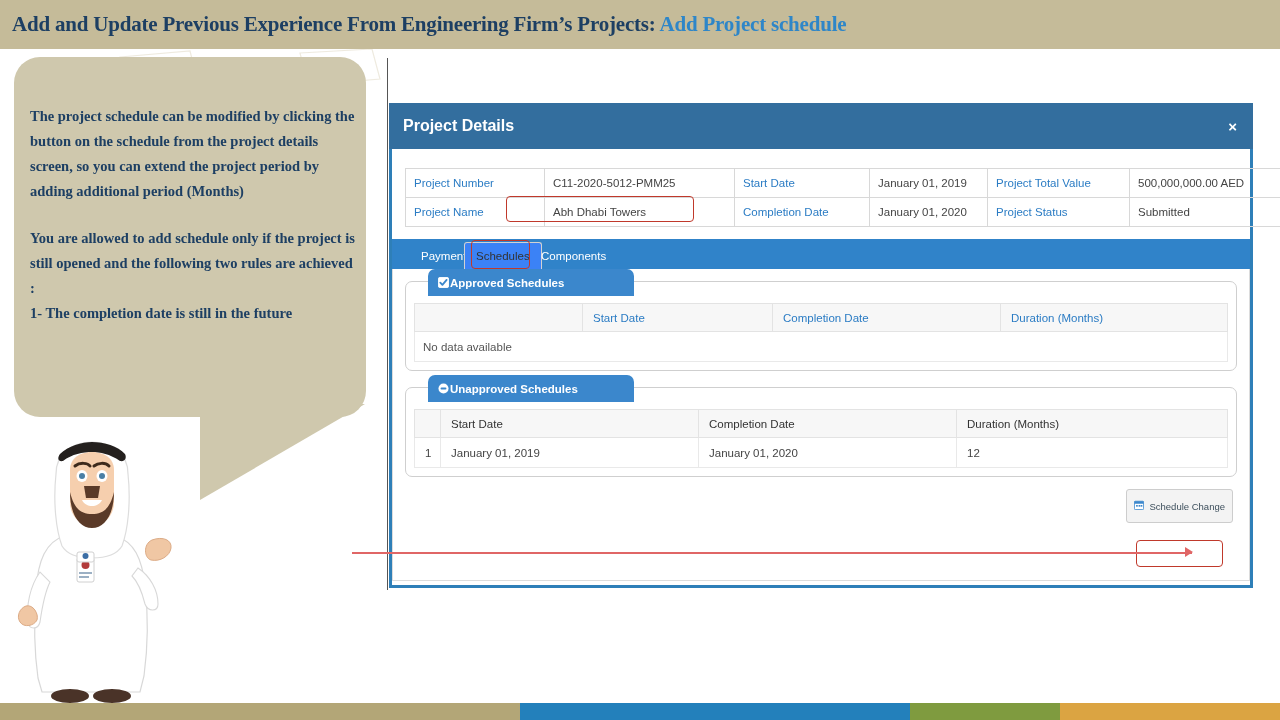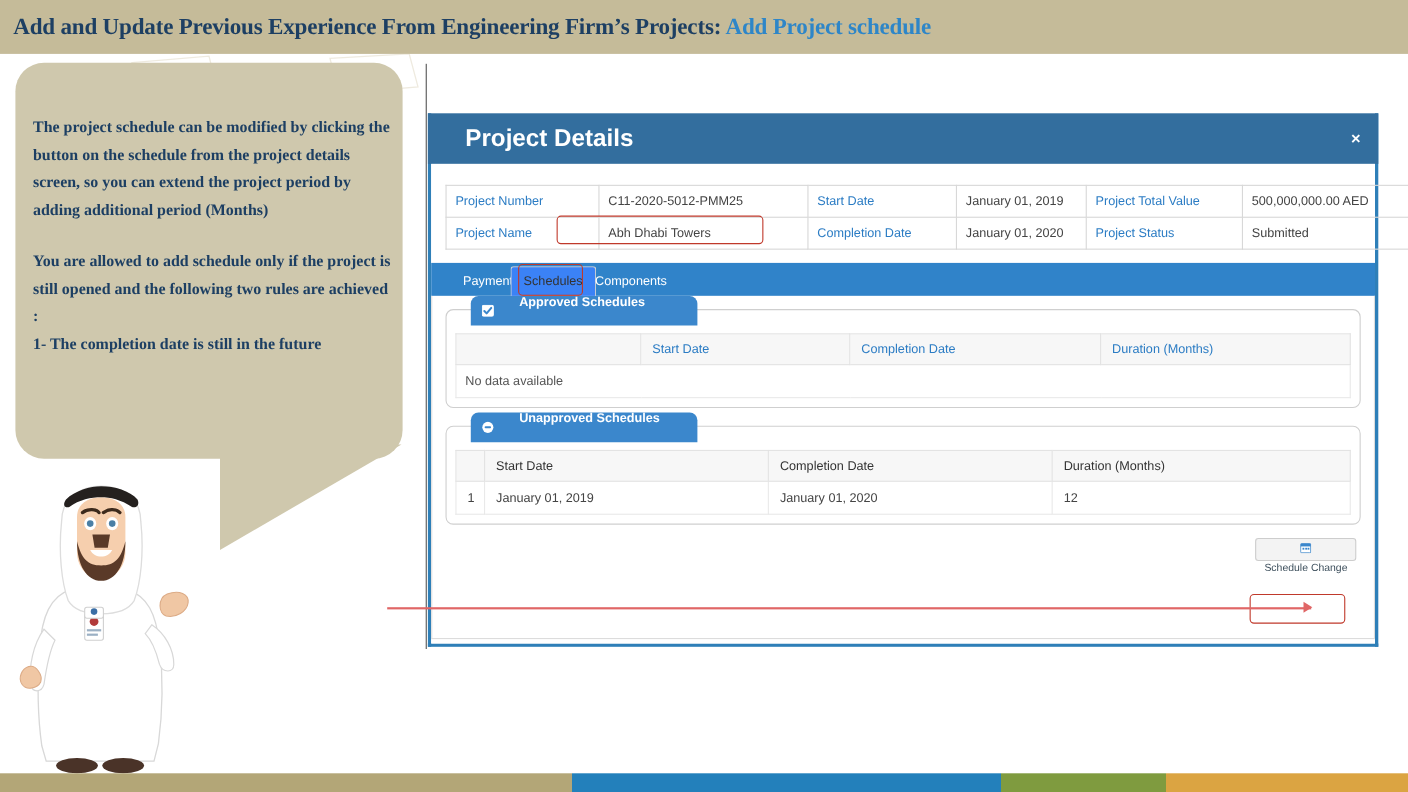--- a/index.html
+++ b/index.html
@@ -73,23 +73,22 @@
     border-top:none;
     box-shadow: 0 0 0 0 rgba(0,0,0,0);
   }
   .panel-header {
     position:absolute; left:389px; top:103px; width:864px; height:46px;
     background:#336e9e;
     display:flex; align-items:center; justify-content:space-between;
     padding:0 16px 0 14px;
   }
   .panel-title {
-    color:#fff; font-size:22px; font-weight:bold;
-    font-family:"Liberation Sans", sans-serif;
-    margin-left:20px;
+    color:#fff; font-size:16px; font-weight:bold;
+    font-family:"Liberation Sans", sans-serif;
   }
   .panel-close {
     color:#fff; font-size:15px; font-weight:bold; cursor:pointer;
   }
 
   .panel-body {
     position:absolute; left:392px; top:149px; width:858px; height:436px;
     background:#fff;
     padding:10px 8px 0 8px;
   }
@@ -158,21 +157,21 @@
     border:1px solid #cfcfcf; border-radius:7px;
     margin-bottom:16px;
     padding:21px 8px 8px 8px;
     background:#fff;
   }
   .section-legend {
     position:absolute; left:22px; top:-13px;
     background:#3b87cc; color:#fff;
     border-radius:7px 7px 0 0;
     height:27px; min-width:206px;
-    display:flex; gap:23px;
+    display:flex; align-items:center; gap:1px;
     padding:0 10px;
     font-size:11.5px; font-weight:bold;
     font-family:"Liberation Sans", sans-serif;
   }
   .legend-ico { display:inline-flex; align-items:center; }
 
   .grid-table { width:100%; border-collapse:collapse; table-layout:fixed; }
   .grid-table th {
     background:#f7f7f7; border:1px solid #e3e3e3;
     height:28px; font-size:11.5px; font-weight:normal;
@@ -188,25 +187,24 @@
   }
   .grid-table td.nodata { border-top:none; color:#555; padding-left:8px; }
   .col-idx { width:26px; }
 
   
   .btn-row { position:relative; height:4px; }
   .sched-btn {
     position:absolute; right:4px; top:-4px;
     display:inline-flex; align-items:center; gap:5px;
     background:#f3f3f3; border:1px solid #cdcdcd; border-radius:3px;
-    height:21px; padding:3px 7px;
+    height:21px; padding:16px 7px;
     font-size:9.5px; color:#3d4f5c; cursor:pointer;
     font-family:"Liberation Sans", sans-serif;
     white-space:nowrap;
-    flex-direction:column;
   }
   .sched-btn-hl {
     position:absolute; left:1136px; top:540px; width:87px; height:27px;
     border:1.7px solid #c0392b; border-radius:4px; pointer-events:none;
   }
 
   
   .red-arrow {
     position:absolute; left:352px; top:551.5px; width:840px; height:2px;
     background:#e06666;

